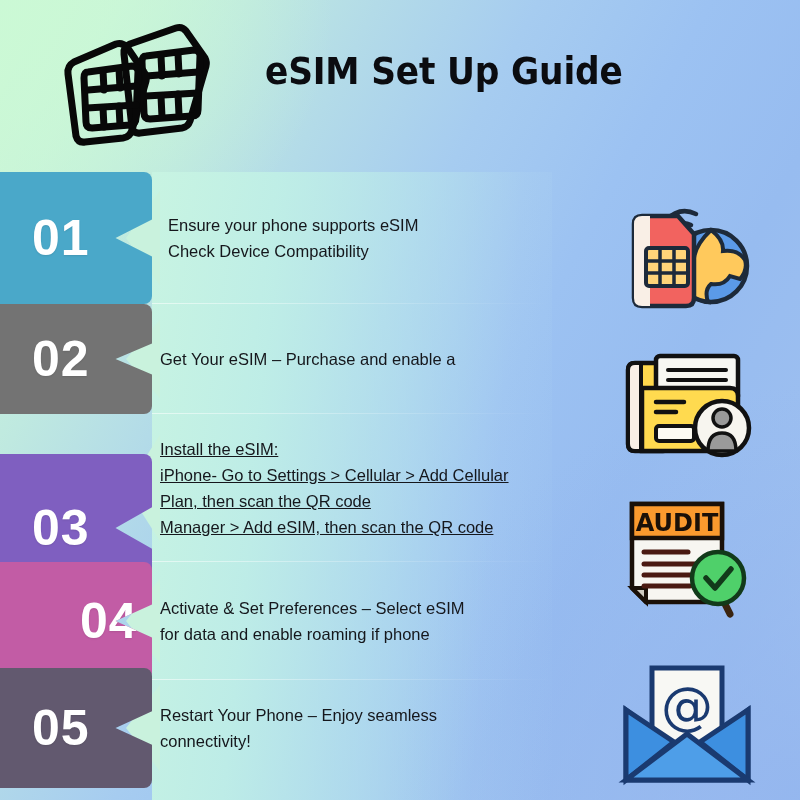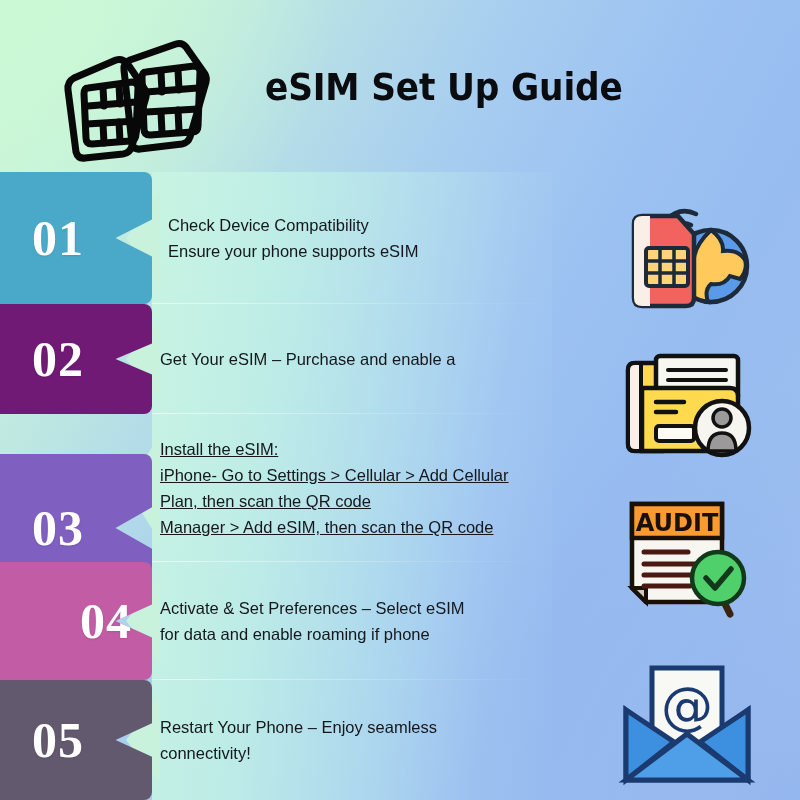--- a/index.html
+++ b/index.html
@@ -28,21 +28,21 @@
   #bg-corner-tl{
     position:absolute; left:0; top:0; width:330px; height:300px;
     background:radial-gradient(ellipse at 0% 0%, rgba(203,249,213,.95) 0%, rgba(203,249,213,0) 72%);
   }
   #bg-corner-br{
     position:absolute; right:0; bottom:0; width:420px; height:420px;
     background:radial-gradient(ellipse at 100% 100%, rgba(145,180,238,.85) 0%, rgba(145,180,238,0) 70%);
   }
 
   
-  #header{ position:absolute; left:0; top:16px; width:800px; height:168px; }
+  #header{ position:absolute; left:0; top:0; width:800px; height:168px; }
   #logo{ position:absolute; left:58px; top:18px; width:160px; height:130px; }
   #title{
     position:absolute; left:265px; top:50px; width:430px;
     font-size:37px; font-weight:bold; color:#0b0c10;
     letter-spacing:-0.2px; line-height:44px;
     font-family:"DejaVu Sans", sans-serif;
     transform:scaleX(.93); transform-origin:left center;
     white-space:nowrap;
   }
 
@@ -59,21 +59,21 @@
 
   .ribbon{
     position:absolute; left:0; top:0; height:100%; width:152px;
     border-top-right-radius:8px; border-bottom-right-radius:8px;
     display:flex; align-items:center;
     clip-path:polygon(0 0, 100% 0, 100% 36%, 76% 50%, 100% 64%, 100% 100%, 0 100%);
   }
   .ribbon-num{
     color:#ffffff; font-weight:bold; font-size:50px;
     margin-left:32px; letter-spacing:1px;
-    font-family:Liberation Serif, serif;
+    font-family:Liberation Sans, sans-serif;
     text-shadow:0 1px 2px rgba(0,0,0,.10);
   }
   .notch{
     position:absolute; left:126px; top:50%; transform:translateY(-50%);
     width:34px; height:72%;
     background:#c9f2dd;
     clip-path:polygon(100% 0, 100% 100%, 0 50%);
   }
   .step-text{
     position:absolute; left:160px; top:0; width:400px; height:100%;
@@ -129,29 +129,29 @@
 <div id="mint-panel"></div>
 
 <div id="steps">
 
   <div class="step" style="top:0px;height:132px;">
     <div class="notch"></div>
     <div class="ribbon" style="background:#4aa8c9;">
       <span class="ribbon-num">01</span>
     </div>
     <div class="step-text" style="padding-left:8px;">
+      <div class="line">Ensure your phone supports eSIM</div>
       <div class="line">Check Device Compatibility</div>
-      <div class="line">Ensure your phone supports eSIM</div>
     </div>
     <div class="divider" style="top:131px;"></div>
   </div>
 
   <div class="step" style="top:132px;height:110px;">
     <div class="notch"></div>
-    <div class="ribbon" style="background:#701a75;">
+    <div class="ribbon" style="background:#737373;">
       <span class="ribbon-num">02</span>
     </div>
     <div class="step-text">
       <div class="line">Get Your eSIM – Purchase and enable a</div>
     </div>
     <div class="divider" style="top:109px;"></div>
   </div>
 
   <div class="step" style="top:242px;height:148px;">
     <div class="notch"></div>
@@ -172,21 +172,21 @@
     <div class="ribbon" style="background:#c25ca5;padding-left:48px;">
       <span class="ribbon-num">04</span>
     </div>
     <div class="step-text">
       <div class="line">Activate &amp; Set Preferences – Select eSIM</div>
       <div class="line">for data and enable roaming if phone</div>
     </div>
     <div class="divider" style="top:117px;"></div>
   </div>
 
-  <div class="step" style="top:508px;height:120px;">
+  <div class="step" style="top:496px;height:120px;">
     <div class="notch"></div>
     <div class="ribbon" style="background:#62596f;">
       <span class="ribbon-num">05</span>
     </div>
     <div class="step-text">
       <div class="line">Restart Your Phone – Enjoy seamless</div>
       <div class="line">connectivity!</div>
     </div>
   </div>
 </div>

